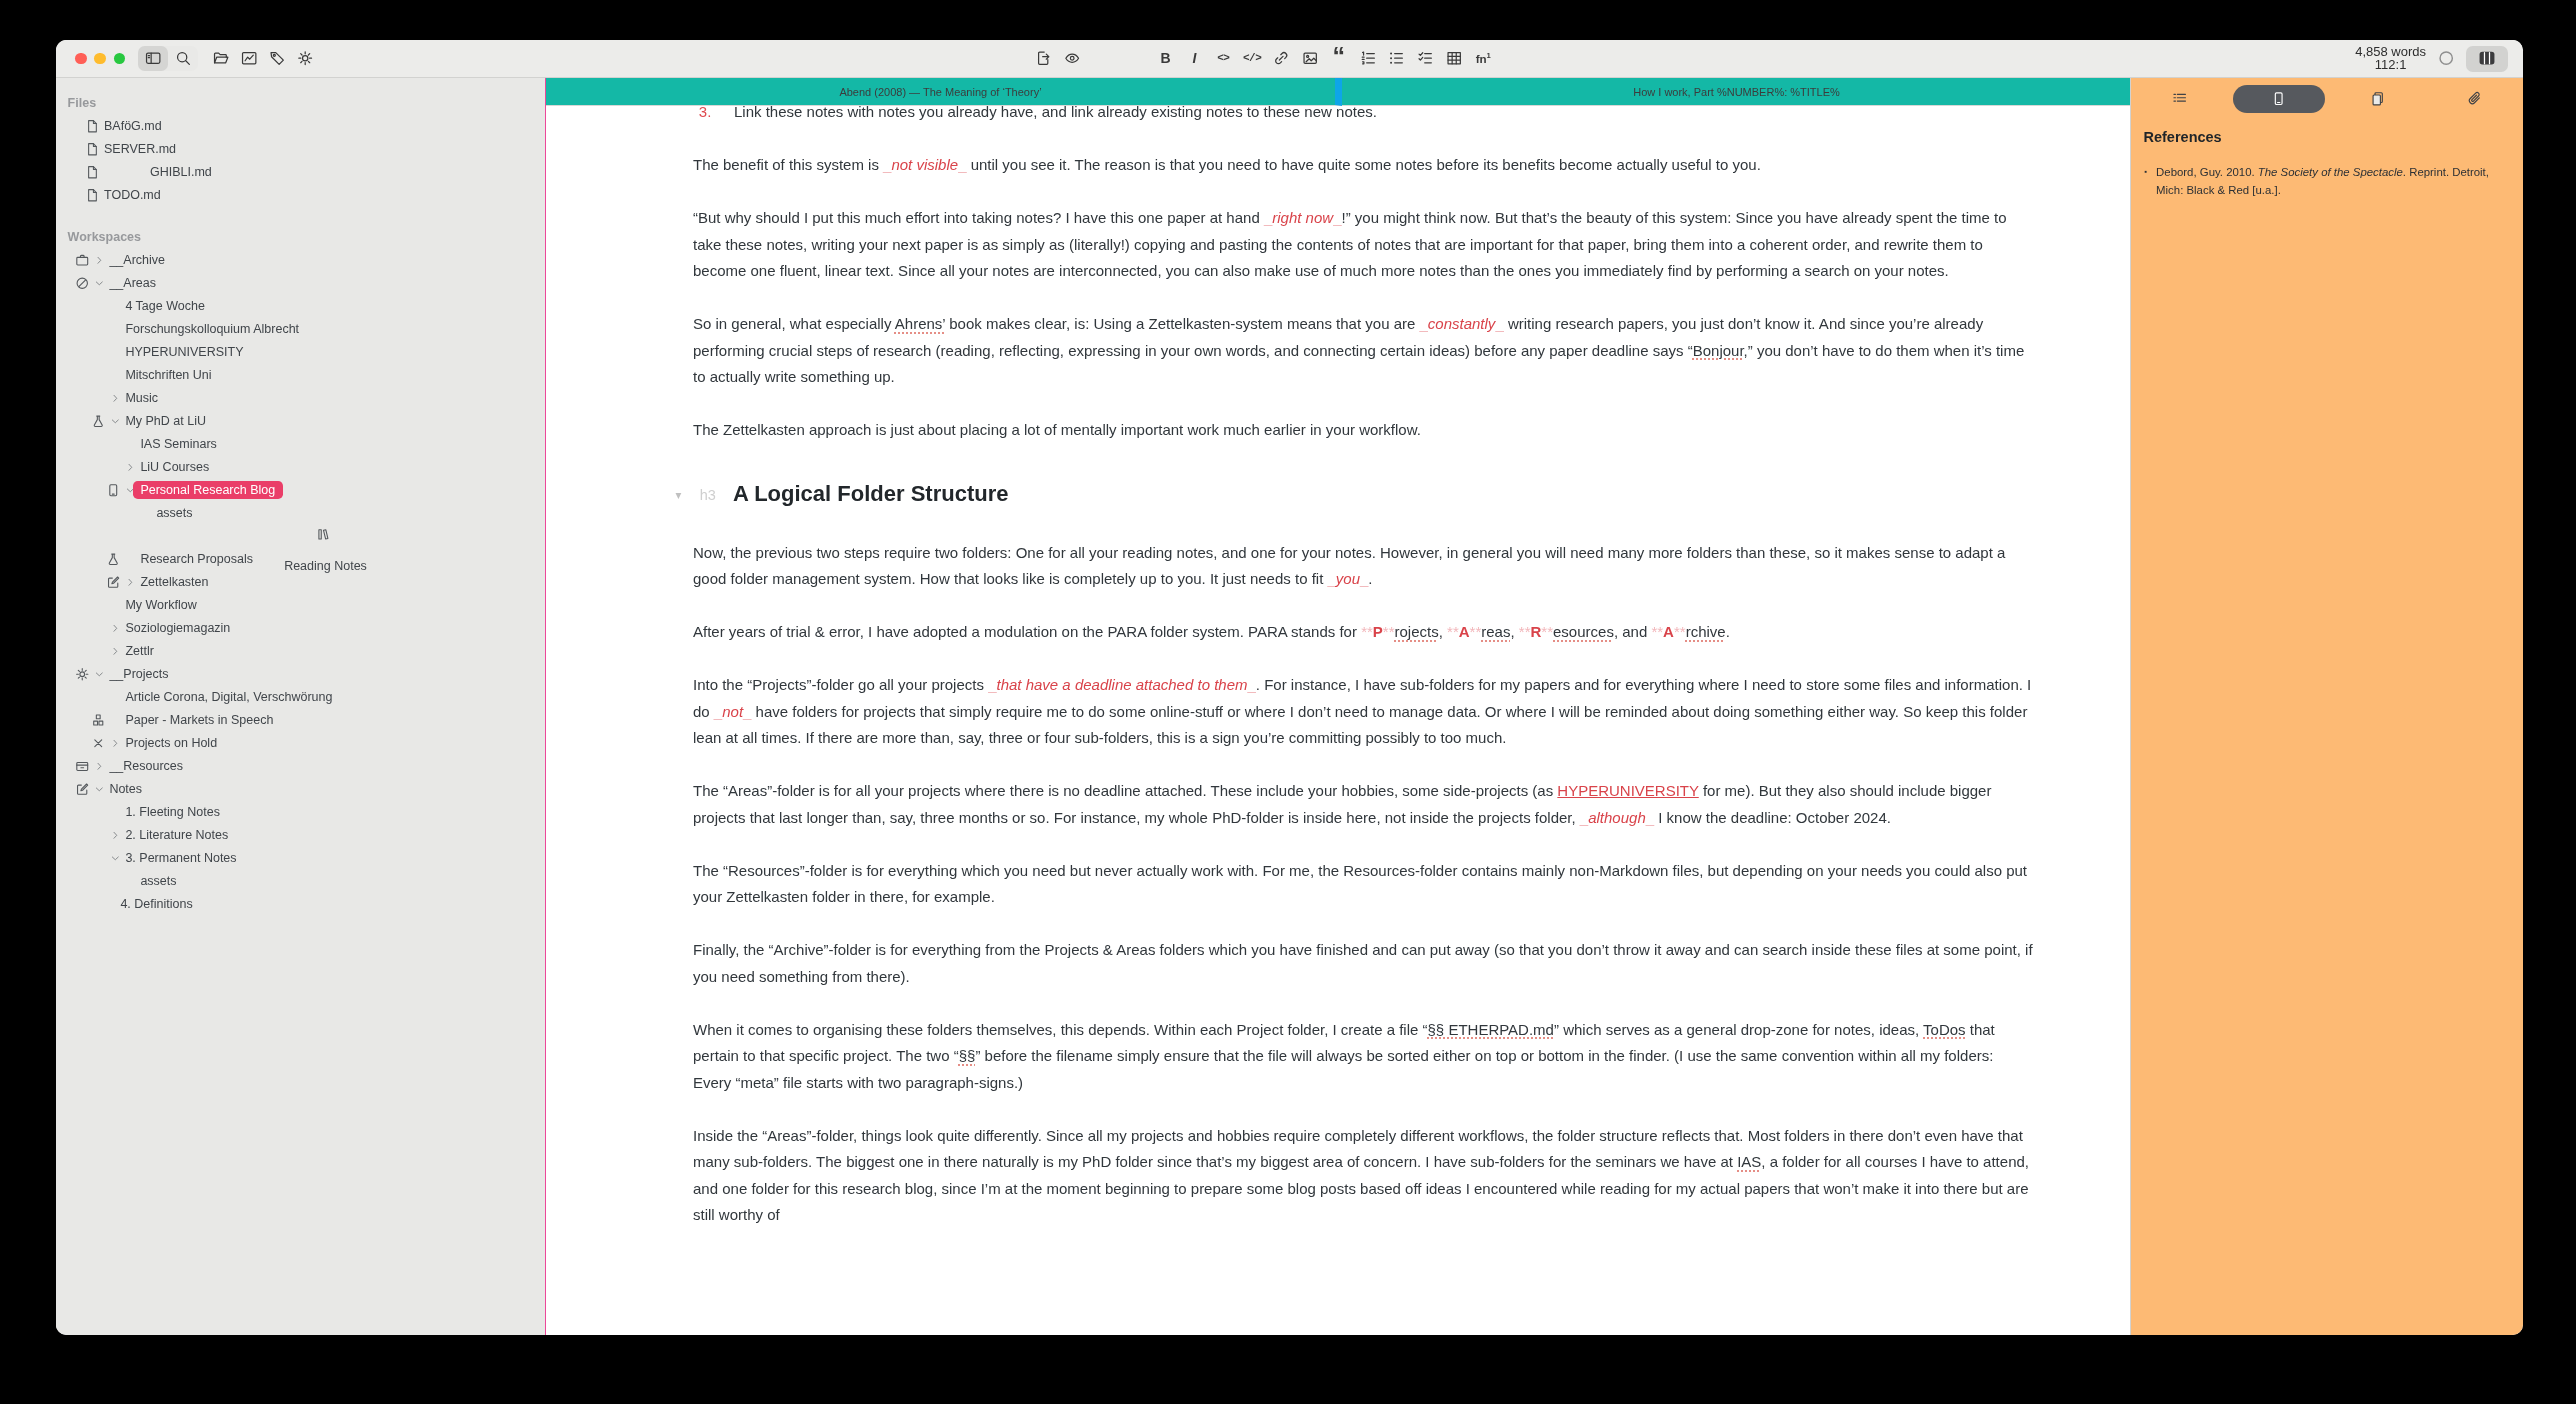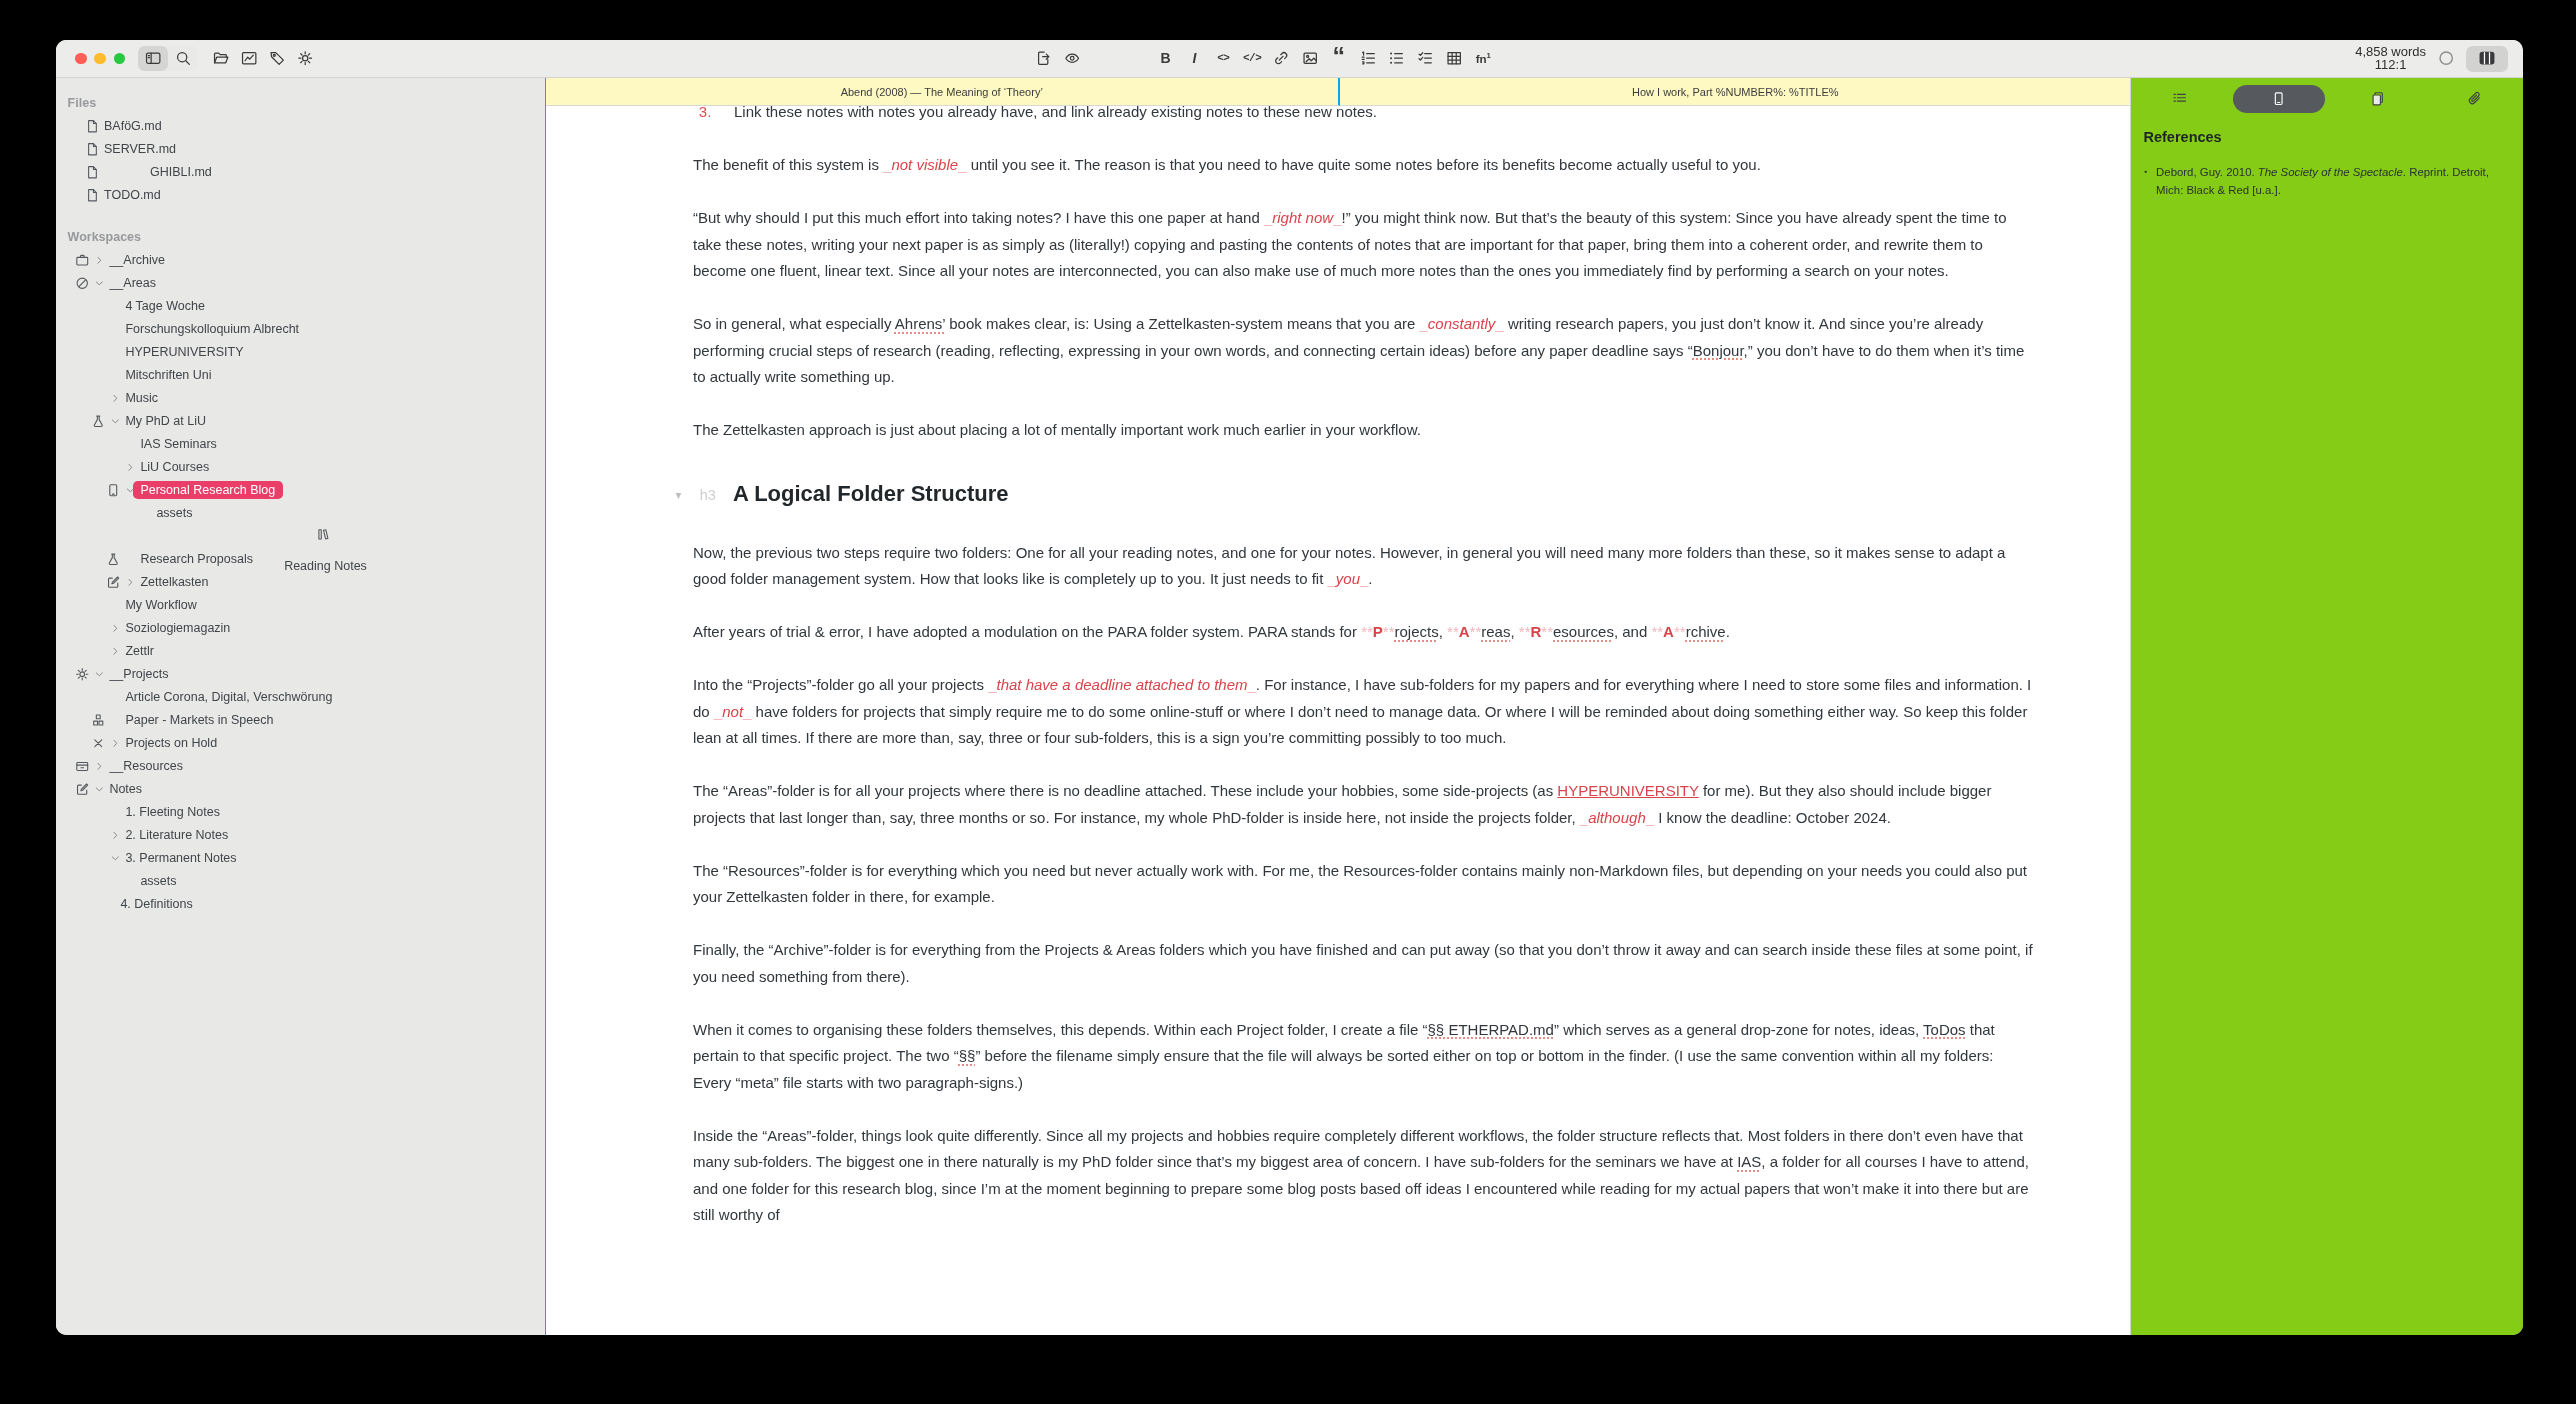--- a/index.html
+++ b/index.html
@@ -42,42 +42,42 @@
   .trow{height:23px;display:flex;align-items:center;cursor:default;white-space:nowrap;}
   .slot-i{width:19px;flex:0 0 19px;display:flex;align-items:center;color:#54585c;}
   .slot-i svg{width:14.5px;height:14.5px;}
   .slot-c{width:15.4px;flex:0 0 15.4px;display:flex;align-items:center;color:#6e7276;}
   .slot-c svg{width:10.6px;height:10.6px;}
   .tlabel{padding-left:0;}
   .tlabel.sel{background:#ea3e68;color:#fff;padding:1.9px 7.7px;border-radius:4.8px;margin-left:-7.7px;}
   
   .editor{position:absolute;left:490px;top:38px;bottom:0;width:1585px;background:#fff;overflow:hidden;}
   .tabbar{position:absolute;left:0;top:0;right:0;height:28px;display:flex;}
-  .tab{flex:1 1 0;background:#fef9c3;border-right:2px solid #0ea5e9;border-bottom:1px solid #d8d8d6;
+  .tab{flex:1 1 0;background:#14b8a6;border-right:7px solid #0ea5e9;border-bottom:1px solid #d8d8d6;
        display:flex;align-items:center;justify-content:center;font-size:11px;color:#3c3c3c;
        white-space:nowrap;overflow:hidden;}
   .tab.active{background:#f8f8f6;border-bottom-color:transparent;}
   .tab:last-child{border-right:none;}
   .doc{position:absolute;left:0;top:28px;right:0;bottom:0;overflow:hidden;
        padding:0 96px 0 147px;font-size:15px;line-height:26.5px;color:#31373c;}
   .doc > :first-child{margin-top:-6.7px;}
   .blk-p{margin:0 0 26.5px 0;}
   .blk-li{position:relative;padding-left:41px;margin:0 0 26.5px 0;}
   .blk-li .marker{position:absolute;left:5.8px;color:#df4a50;}
   .blk-h3{position:relative;padding-left:40px;margin:35px 0 32px 0;font-size:22px;line-height:29px;
           font-weight:700;color:#22272b;}
   .blk-h3 .tri{position:absolute;left:-17.4px;top:1px;font-size:11.6px;font-weight:400;color:#c0c0c0;}
   .blk-h3 .htag{position:absolute;left:6.7px;top:1.9px;font-size:14.5px;font-weight:400;color:#cfcfcf;}
   .seg-em{color:#d9434a;font-style:italic;}
   .seg-syn{color:#f2b6ba;}
   .seg-strong{color:#d9434a;font-weight:700;}
   .seg-spell{text-decoration:underline dotted #dd6a5f;text-underline-offset:2.9px;}
   .seg-link{color:#d9434a;text-decoration:underline;cursor:pointer;}
   
-  .rsb{position:absolute;right:0;top:38px;bottom:0;width:392px;background:#84cc16;
+  .rsb{position:absolute;right:0;top:38px;bottom:0;width:392px;background:#fdba74;
        border-left:1px solid #d2d2d0;overflow:hidden;}
   .rsb-tabs{display:flex;padding-top:6.7px;}
   .rsb-tab{flex:1 1 0;height:28px;display:flex;align-items:center;justify-content:center;color:#3f4246;}
   .rsb-tab .tbi{width:15.4px;height:15.4px;}
   .rsb-tab.active{margin:0 2.9px;}
   .rsb-pill{width:92px;height:28px;border-radius:14.5px;background:#56595e;display:flex;
             align-items:center;justify-content:center;color:#fff;}
   .rsb-title{margin:16.4px 0 18.3px 12.5px;font-size:14.5px;font-weight:700;color:#1f2428;}
   .ref-item{display:flex;padding:0 11.6px 0 13.5px;font-size:11.4px;line-height:18px;color:#2c3034;}
   .ref-bullet{flex:0 0 11.6px;font-size:7.7px;line-height:18px;color:#2c3034;}

